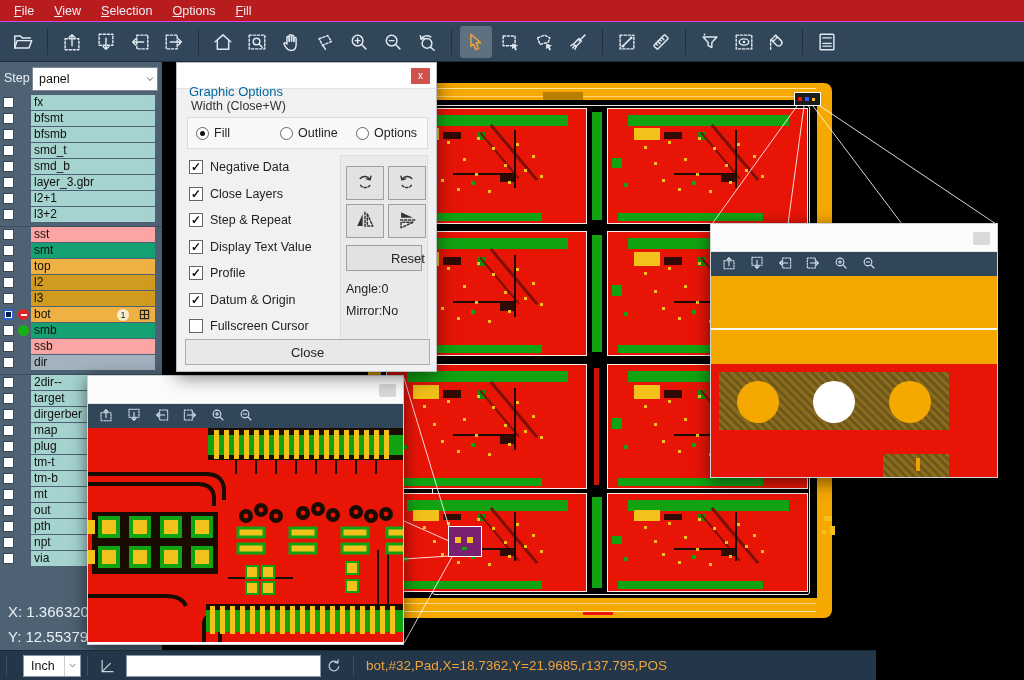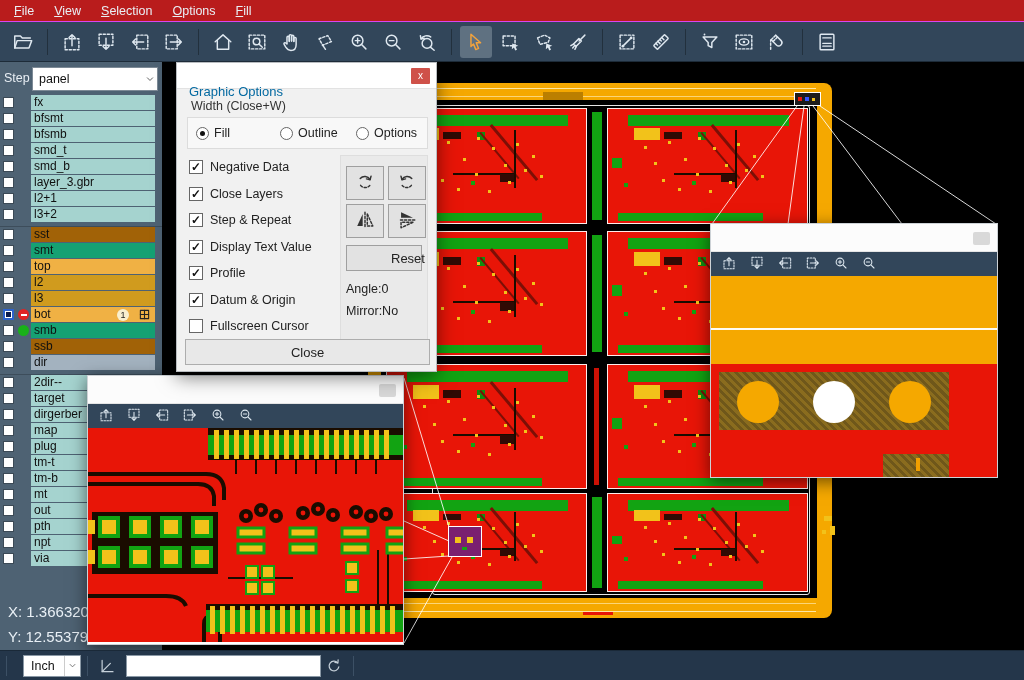--- a/index.html
+++ b/index.html
@@ -35,21 +35,21 @@
   #layer-rows{position:absolute;left:0;top:33px;width:162px;}
   .side-row{position:relative;height:16px;width:162px;}
   .row-cb{position:absolute;left:3px;top:2px;width:11px;height:11px;background:#fff;border:1px solid #3c4a56;}
   .row-cb.checked{border:2px solid #2d62cc;}
   .row-cb.checked::after{content:"";position:absolute;left:1px;top:1px;width:5px;height:5px;background:#0b1b4f;}
   .row-ind{position:absolute;left:18px;top:2px;width:11px;height:11px;border-radius:50%;}
   .row-ind.red{background:#e02424;} .row-ind.red::after{content:"";position:absolute;left:2.5px;top:4.5px;width:6px;height:2px;background:#fff;}
   .row-ind.green{background:#19b119;}
   .row-label{position:absolute;left:31px;top:0;width:124px;height:15px;font-size:12px;line-height:15px;
              color:#101010;padding-left:3px;white-space:nowrap;overflow:hidden;}
-  .bg-cyan{background:#a5d3cf;} .bg-white{background:#a16207;} .bg-green{background:#15a173;}
+  .bg-cyan{background:#a5d3cf;} .bg-white{background:#fca5a5;} .bg-green{background:#15a173;}
   .bg-amber{background:#f0b144;} .bg-gold{background:#d09b1e;} .bg-gray{background:#a3b2bf;}
   .row-gap{height:4px;border-bottom:1px solid #3d4d5b;}
   .badge{position:absolute;right:26px;top:1.5px;width:12px;height:12px;border-radius:50%;background:#f8efce;
          font-size:9px;line-height:12px;text-align:center;color:#222;}
   .grid-ic{position:absolute;right:5px;top:2px;width:11px;height:11px;color:#222;display:flex;}
   .grid-ic svg{width:11px;height:11px;}
   .coord{position:absolute;left:8px;color:#e9f0f6;font-size:15px;}
 
   
   .canvas-bg{position:absolute;left:162px;top:62px;width:862px;height:588px;background:#000;z-index:1;}
@@ -88,21 +88,21 @@
   .xf-btn{position:absolute;width:38px;height:34px;background:#e2e2e2;border:1px solid #9f9f9f;color:#333;
           display:flex;align-items:center;justify-content:center;padding:0;}
   .xf-btn svg{width:22px;height:22px;}
   .reset-btn{position:absolute;left:6px;top:90px;width:76px;height:26px;background:#e2e2e2;border:1px solid #9f9f9f;
              font-size:13px;color:#222;font-family:"Liberation Sans",sans-serif;padding-left:44px;}
   .xf-text{position:absolute;left:7px;font-size:12.5px;color:#222;}
   .close-btn{position:absolute;left:8px;top:276px;width:245px;height:26px;background:#e8e8e8;border:1px solid #adadad;
              font-size:13px;color:#222;font-family:"Liberation Sans",sans-serif;}
 
   
-  .statusbar{position:absolute;left:0;top:650px;width:1024px;height:30px;background:#24364a;z-index:30;
+  .statusbar{position:absolute;left:0;top:650px;width:876px;height:30px;background:#24364a;z-index:30;
              display:flex;align-items:center;border-top:1px solid #1a2938;}
   .sb-sep{width:1px;height:20px;background:#3c5065;margin:0 6px;}
   .unit-select{width:58px;height:22px;background:#fff;border:1px solid #8a98a5;display:flex;align-items:center;
                justify-content:space-between;padding-left:7px;font-size:12.5px;color:#111;margin-left:10px;}
   .unit-chev{color:#666;display:flex;border-left:1px solid #ccc;height:100%;align-items:center;padding:0 1px;}
   .unit-chev svg{width:13px;height:13px;}
   .sb-ic{color:#c6d1da;display:flex;margin:0 4px;} .sb-ic svg{width:18px;height:18px;}
   .sb-input{width:195px;height:22px;background:#fff;border:1px solid #8a98a5;margin-left:6px;font-size:12px;padding:0 4px;}
   .sb-status{color:#f0a43c;font-size:13.5px;margin-left:6px;white-space:nowrap;}
 </style>
@@ -1073,15 +1073,16 @@
         </svg>
       </span>
     <input class="sb-input" value="" style="">
     <span class="sb-ic" id="sync-ic">
         <svg viewBox="0 0 24 24" fill="none" stroke="currentColor" stroke-width="1.6" stroke-linecap="round" stroke-linejoin="round">
           <path d="M18.4 13.2 a6.5 6.5 0 1 1 -1.5 -5.5"></path>
           <path d="M17.5 3.8 L17.2 8 L13.2 7.2"></path>
         </svg>
       </span>
     <div class="sb-sep"></div>
+    <span class="sb-status">bot,#32,Pad,X=18.7362,Y=21.9685,r137.795,POS</span>
   </div>
 
 </div>
 
 </body></html>

